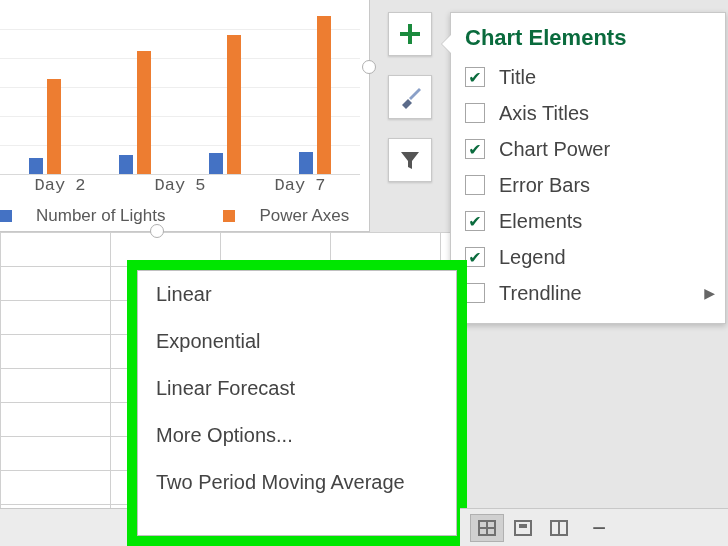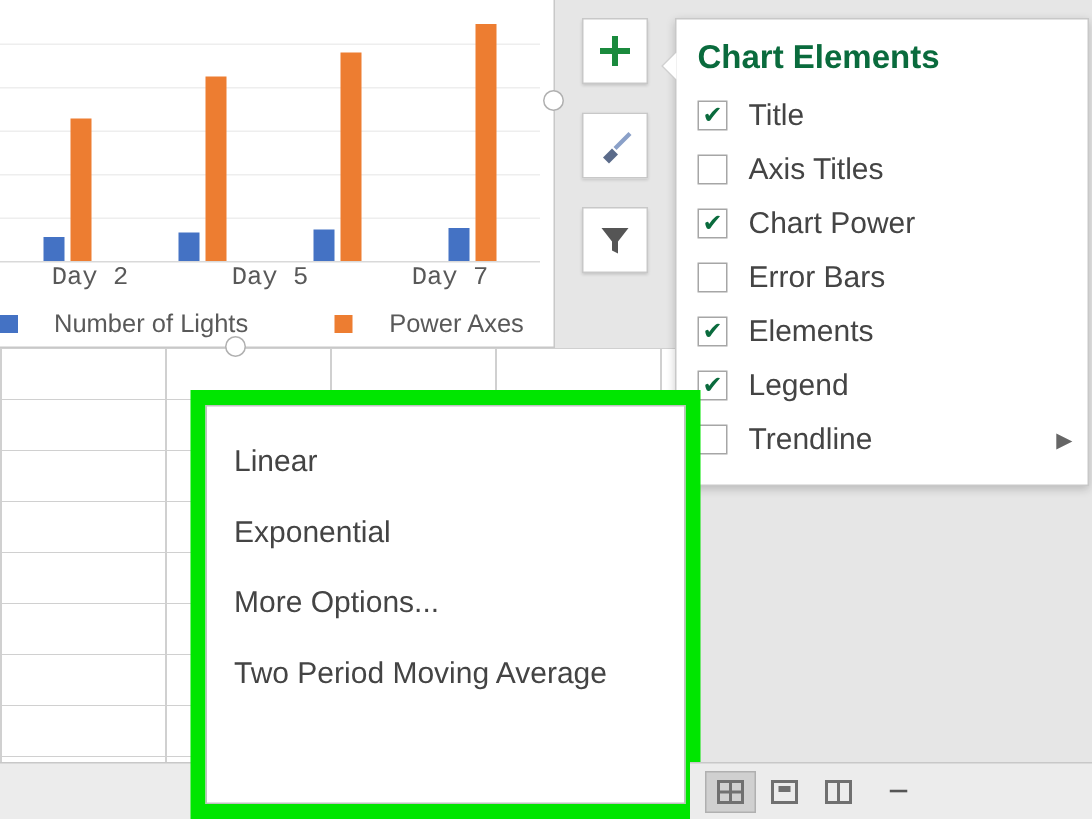--- a/index.html
+++ b/index.html
@@ -128,21 +128,21 @@
     position:absolute;
     left:127px; top:260px;
     width:340px; height:286px;
     background:#00e600;
     padding:10px;
   }
   .submenu {
     width:100%; height:100%;
     background:#fff;
     border:1px solid #c0c0c0;
-    padding:14px 16px 6px 16px;
+    padding:0 16px 6px 16px;
     display:flex; flex-direction:column;
   }
   .submenu-item {
     font-size:20px; color:#444;
     padding:12px 2px;
   }
 
   
   .status-bar {
     position:absolute; right:0; bottom:0;
@@ -264,20 +264,21 @@
         <span>Trendline</span>
         <span class="arrow">▶</span>
       </div>
     </div>
 </div>
 
 <div class="highlight-panel">
   <div class="submenu" id="submenu">
       <div class="submenu-item">Linear</div>
       <div class="submenu-item">Exponential</div>
+      <div class="submenu-item">Linear Forecast</div>
       <div class="submenu-item">More Options...</div>
       <div class="submenu-item">Two Period Moving Average</div>
     </div>
 </div>
 
 <div class="status-bar">
   <div class="status-btn active">
     <span class="sb-icon grid"></span>
   </div>
   <div class="status-btn">

